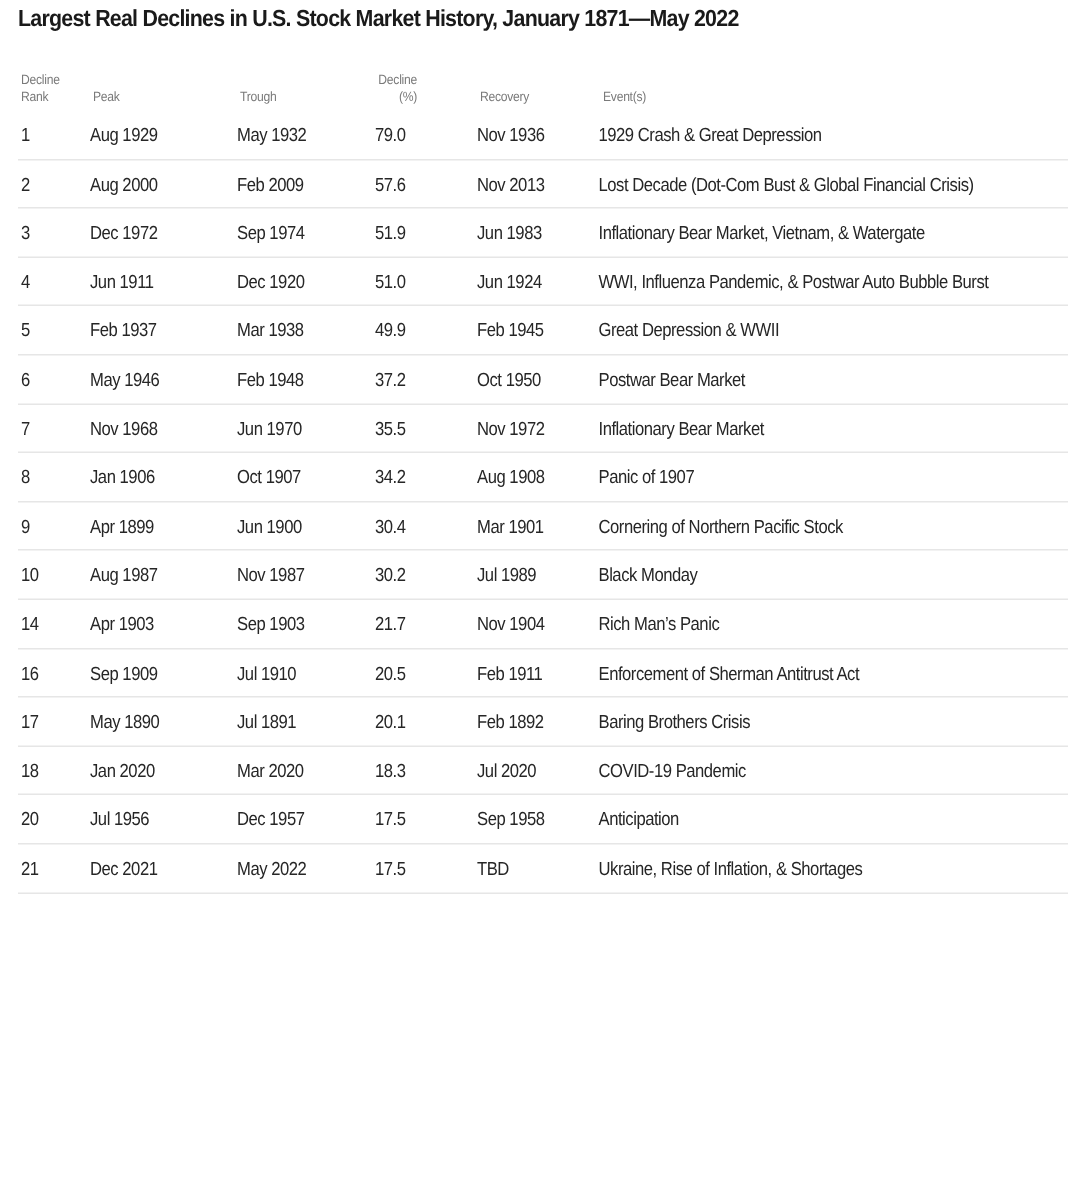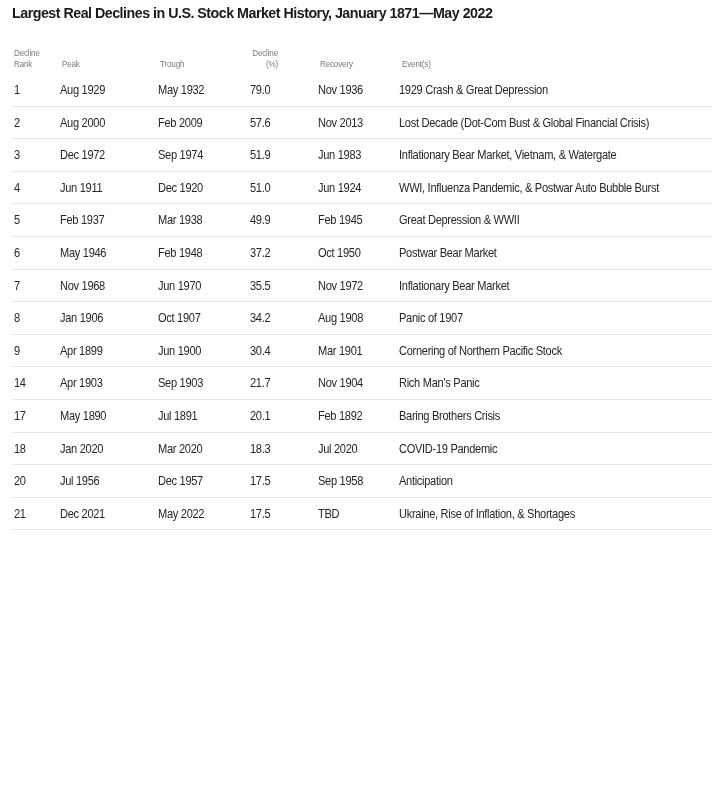--- a/index.html
+++ b/index.html
@@ -134,28 +134,44 @@
     </div>
     <div class="row">
       <div class="c c-rank">9</div>
       <div class="c c-peak">Apr 1899</div>
       <div class="c c-trough">Jun 1900</div>
       <div class="c c-decline">30.4</div>
       <div class="c c-recovery">Mar 1901</div>
       <div class="c c-event">Cornering of Northern Pacific Stock</div>
     </div>
     <div class="row">
+      <div class="c c-rank">10</div>
+      <div class="c c-peak">Aug 1987</div>
+      <div class="c c-trough">Nov 1987</div>
+      <div class="c c-decline">30.2</div>
+      <div class="c c-recovery">Jul 1989</div>
+      <div class="c c-event">Black Monday</div>
+    </div>
+    <div class="row">
       <div class="c c-rank">14</div>
       <div class="c c-peak">Apr 1903</div>
       <div class="c c-trough">Sep 1903</div>
       <div class="c c-decline">21.7</div>
       <div class="c c-recovery">Nov 1904</div>
       <div class="c c-event">Rich Man’s Panic</div>
     </div>
     <div class="row">
+      <div class="c c-rank">16</div>
+      <div class="c c-peak">Sep 1909</div>
+      <div class="c c-trough">Jul 1910</div>
+      <div class="c c-decline">20.5</div>
+      <div class="c c-recovery">Feb 1911</div>
+      <div class="c c-event">Enforcement of Sherman Antitrust Act</div>
+    </div>
+    <div class="row">
       <div class="c c-rank">17</div>
       <div class="c c-peak">May 1890</div>
       <div class="c c-trough">Jul 1891</div>
       <div class="c c-decline">20.1</div>
       <div class="c c-recovery">Feb 1892</div>
       <div class="c c-event">Baring Brothers Crisis</div>
     </div>
     <div class="row">
       <div class="c c-rank">18</div>
       <div class="c c-peak">Jan 2020</div>

